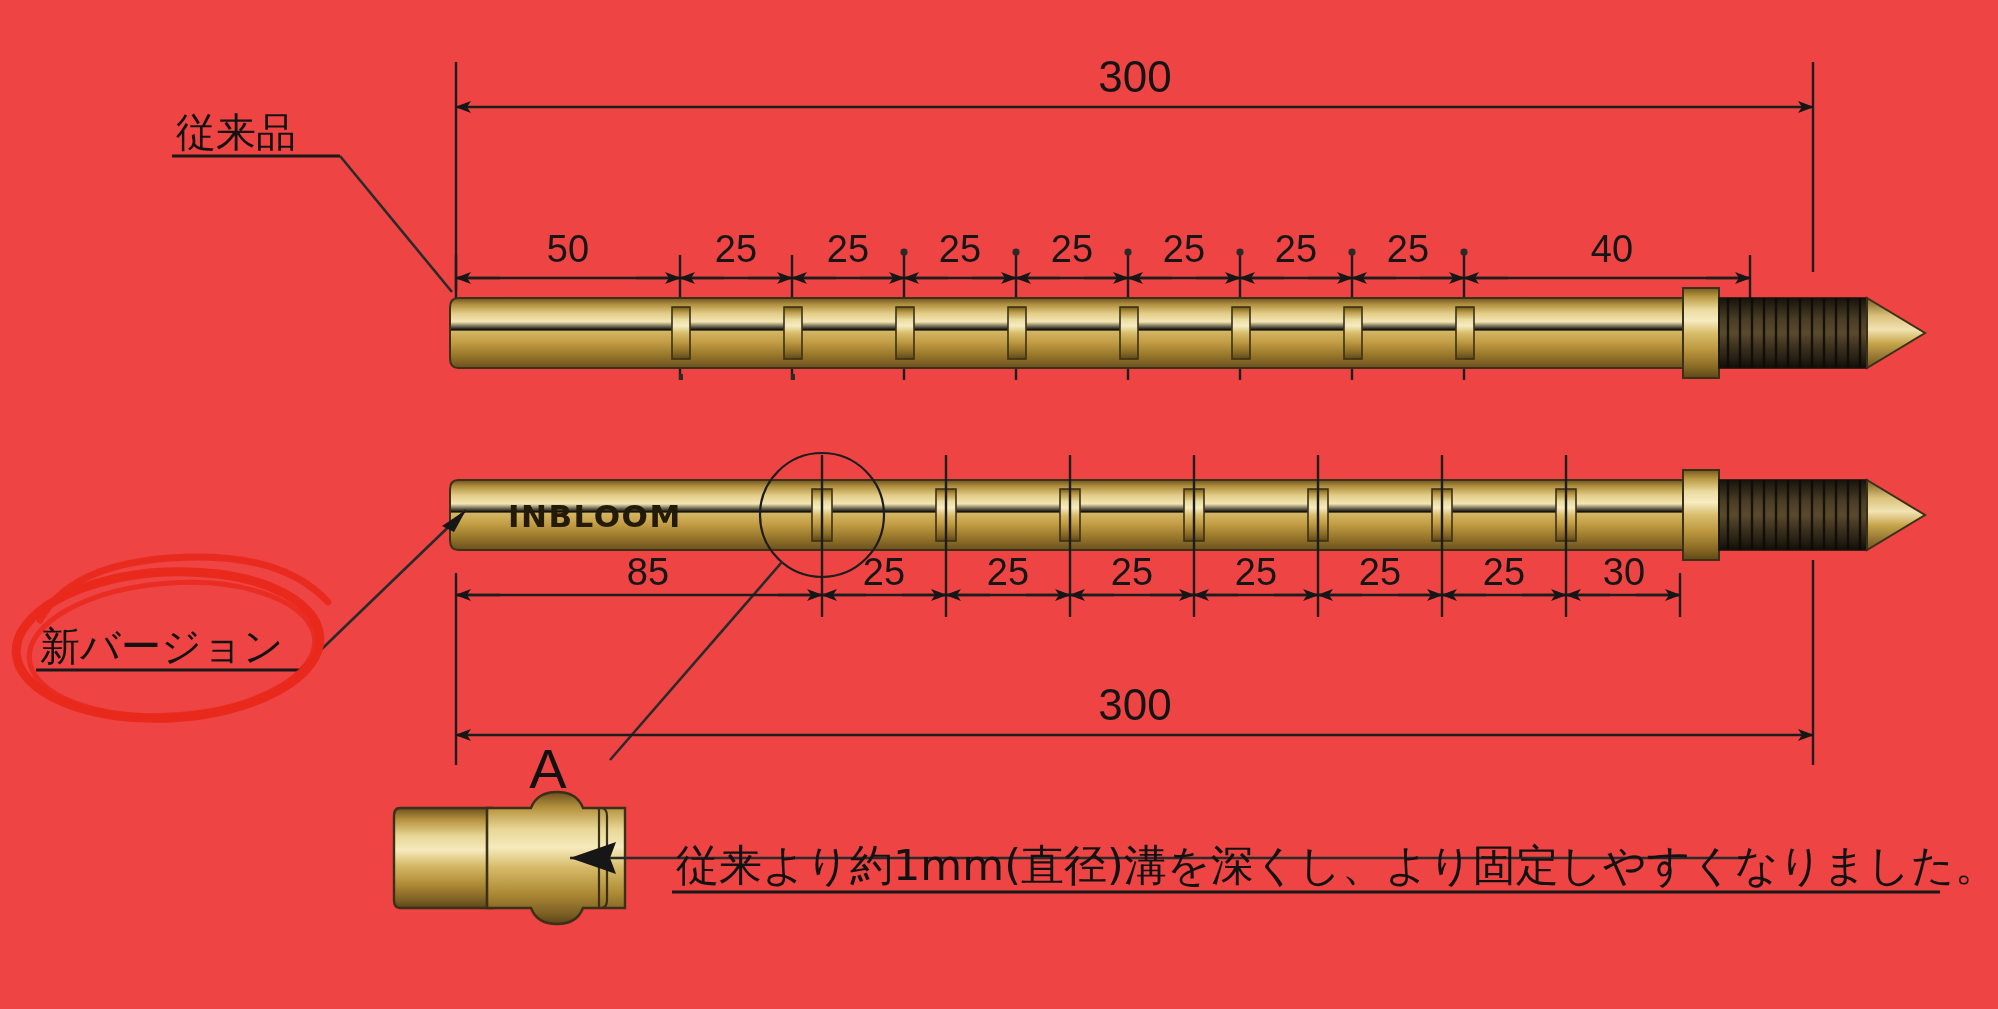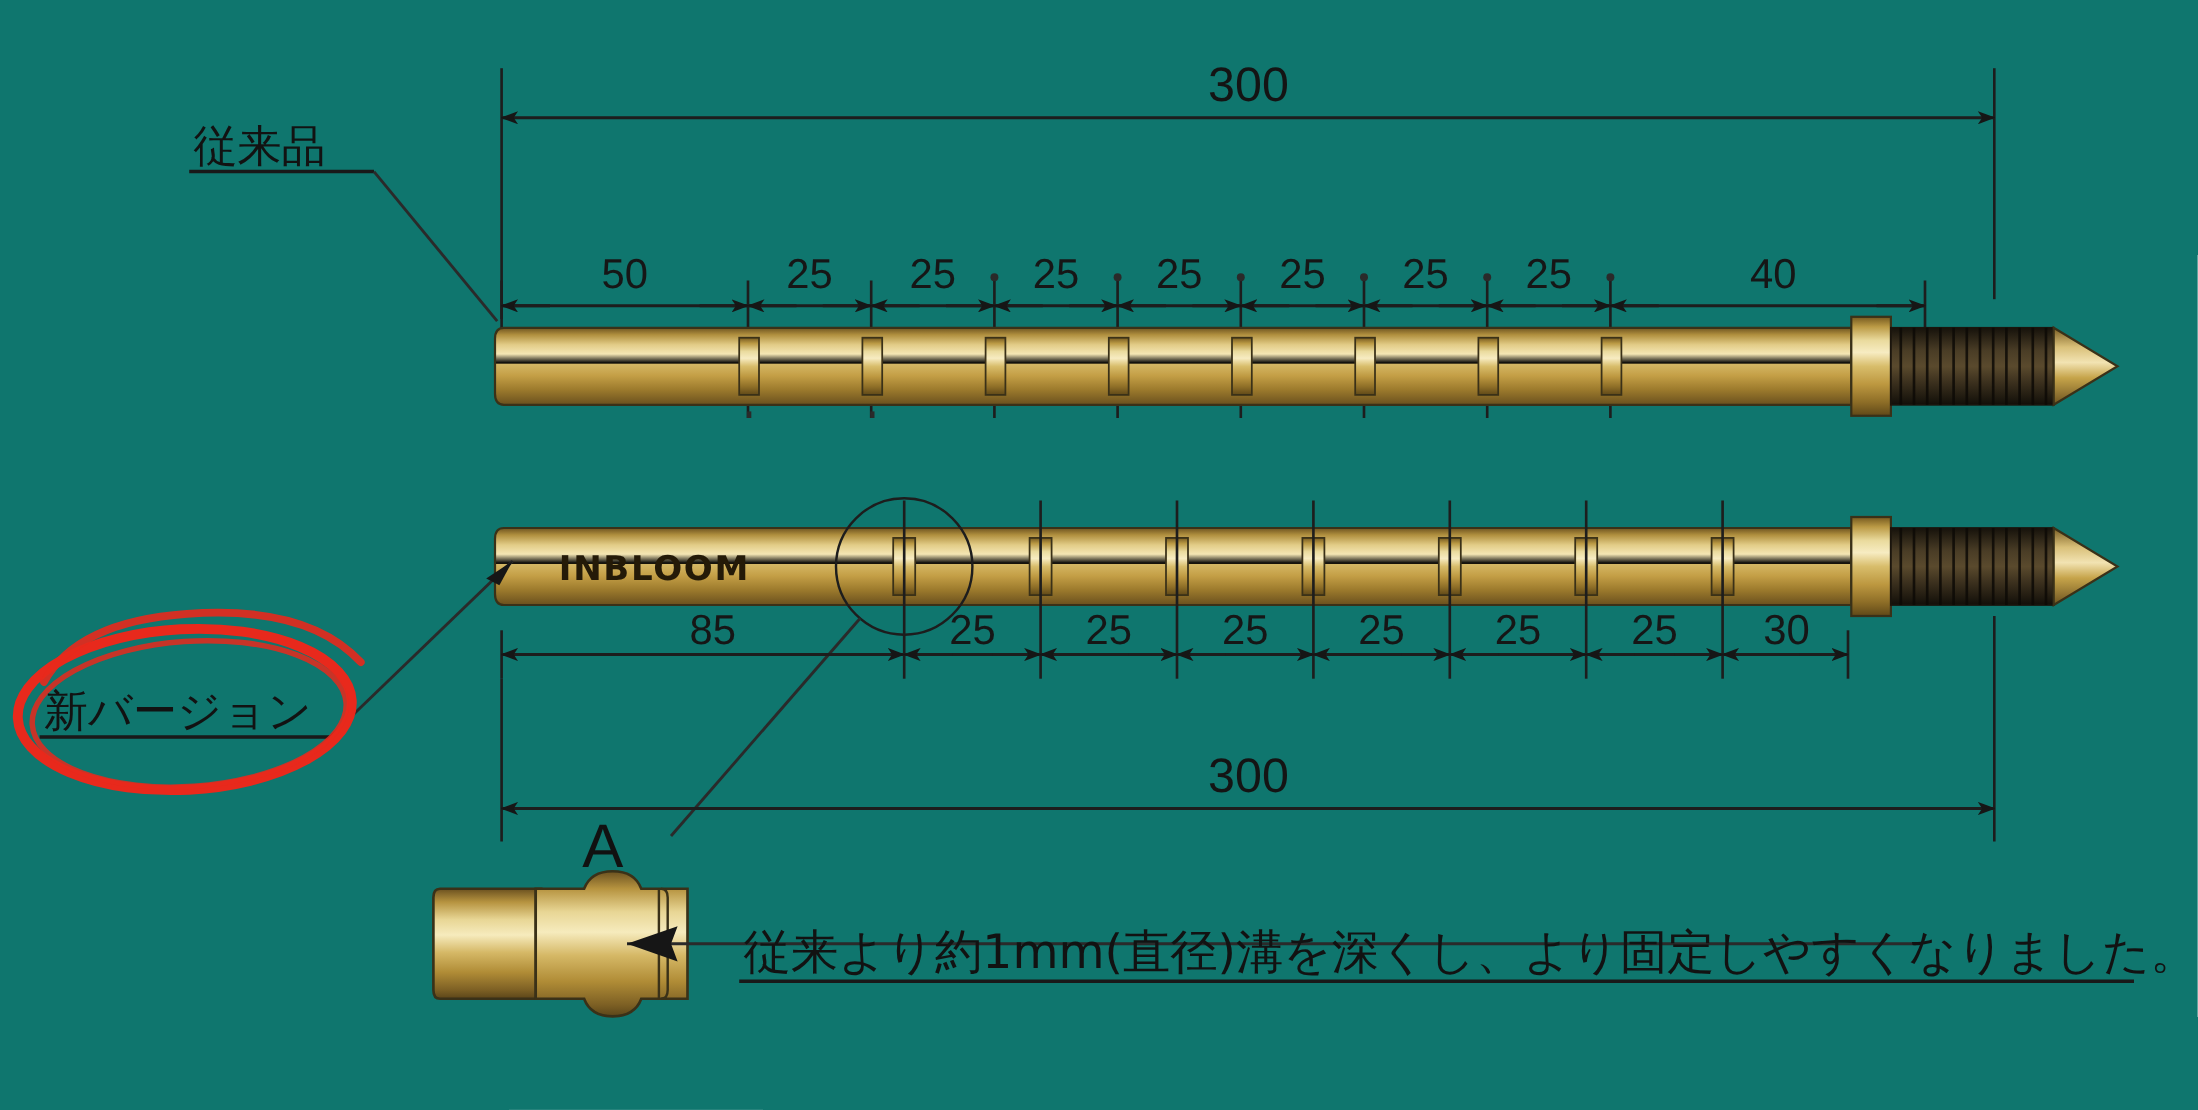--- a/index.html
+++ b/index.html
@@ -7,21 +7,21 @@
     padding: 0;
     background: #ffffff;
   }
   body {
     font-family: "Liberation Sans", sans-serif;
   }
   #stage {
     position: relative;
     width: 1998px;
     height: 1009px;
-    background: #0f766e;
+    background: #ef4444;
     overflow: hidden;
   }
   #stage svg {
     position: absolute;
     left: 0;
     top: 0;
   }
   .dimtext {
     font-family: "Liberation Sans", sans-serif;
     font-size: 38px;

